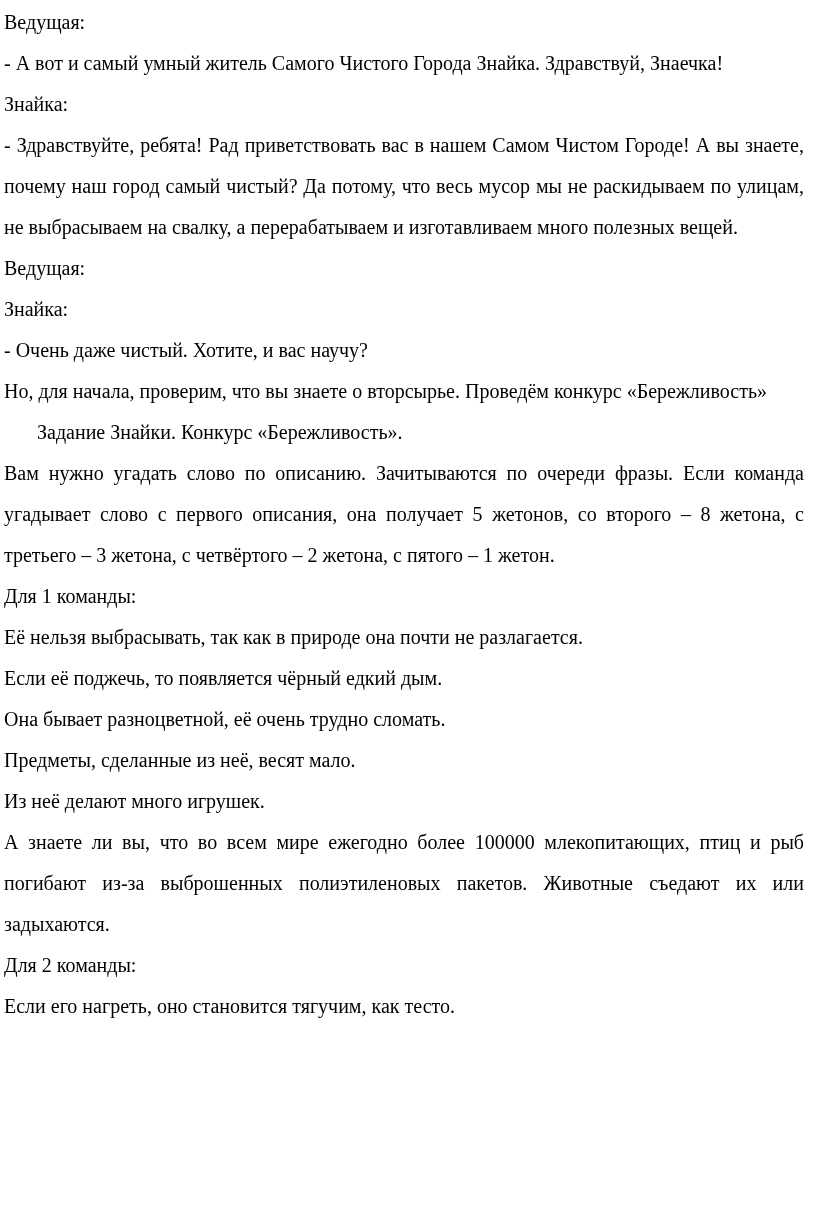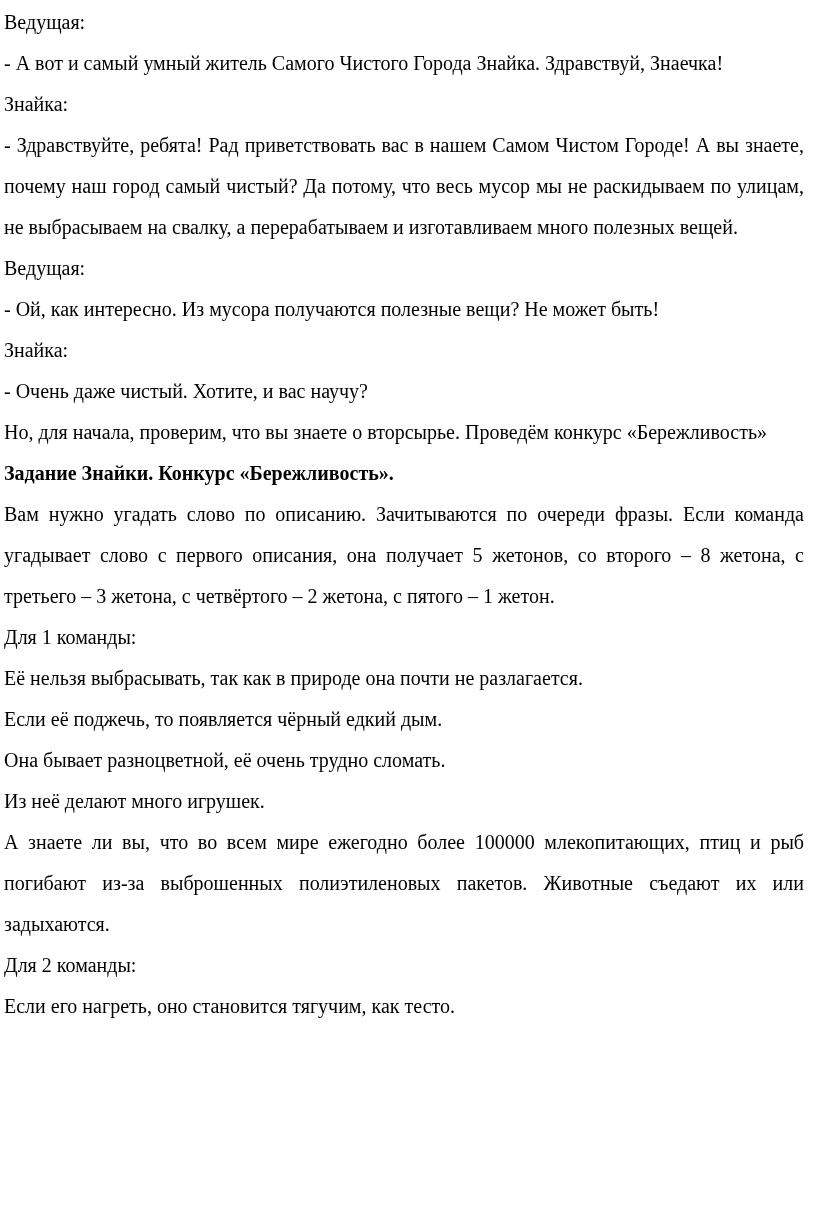--- a/index.html
+++ b/index.html
@@ -20,39 +20,40 @@
     padding: 2px 12px 2px 4px;
     font-size: 20px;
     line-height: 41px;
   }
   .page p {
     margin: 0;
     text-align: justify;
     text-justify: inter-word;
   }
   .page p.bold {
-    font-weight: bold;
+    font-weight: normal;
+    margin-left: 33px;
   }
 </style>
 </head>
 <body>
 
 <div class="page">
   <p>Ведущая:</p>
   <p>- А вот и самый умный житель Самого Чистого Города Знайка. Здравствуй, Знаечка!</p>
   <p>Знайка:</p>
   <p>- Здравствуйте, ребята! Рад приветствовать вас в нашем Самом Чистом Городе! А вы знаете, почему наш город самый чистый? Да потому, что весь мусор мы не раскидываем по улицам, не выбрасываем на свалку, а перерабатываем и изготавливаем много полезных вещей.</p>
   <p>Ведущая:</p>
-  <p>- Ой, как интересно. Из мусора получаются полезные вещи? Не может быть!</p>
   <p>Знайка:</p>
   <p>- Очень даже чистый. Хотите, и вас научу?</p>
   <p>Но, для начала, проверим, что вы знаете о вторсырье. Проведём конкурс «Бережливость»</p>
   <p class="bold">Задание Знайки. Конкурс «Бережливость».</p>
   <p>Вам нужно угадать слово по описанию. Зачитываются по очереди фразы. Если команда угадывает слово с первого описания, она получает 5 жетонов, со второго – 8 жетона, с третьего – 3 жетона, с четвёртого – 2 жетона, с пятого – 1 жетон.</p>
   <p>Для 1 команды:</p>
   <p>Её нельзя выбрасывать, так как в природе она почти не разлагается.</p>
   <p>Если её поджечь, то появляется чёрный едкий дым.</p>
   <p>Она бывает разноцветной, её очень трудно сломать.</p>
+  <p>Предметы, сделанные из неё, весят мало.</p>
   <p>Из неё делают много игрушек.</p>
   <p>А знаете ли вы, что во всем мире ежегодно более 100000 млекопитающих, птиц и рыб погибают из-за выброшенных полиэтиленовых пакетов. Животные съедают их или задыхаются.</p>
   <p>Для 2 команды:</p>
   <p>Если его нагреть, оно становится тягучим, как тесто.</p>
 </div>
 
 </body></html>

